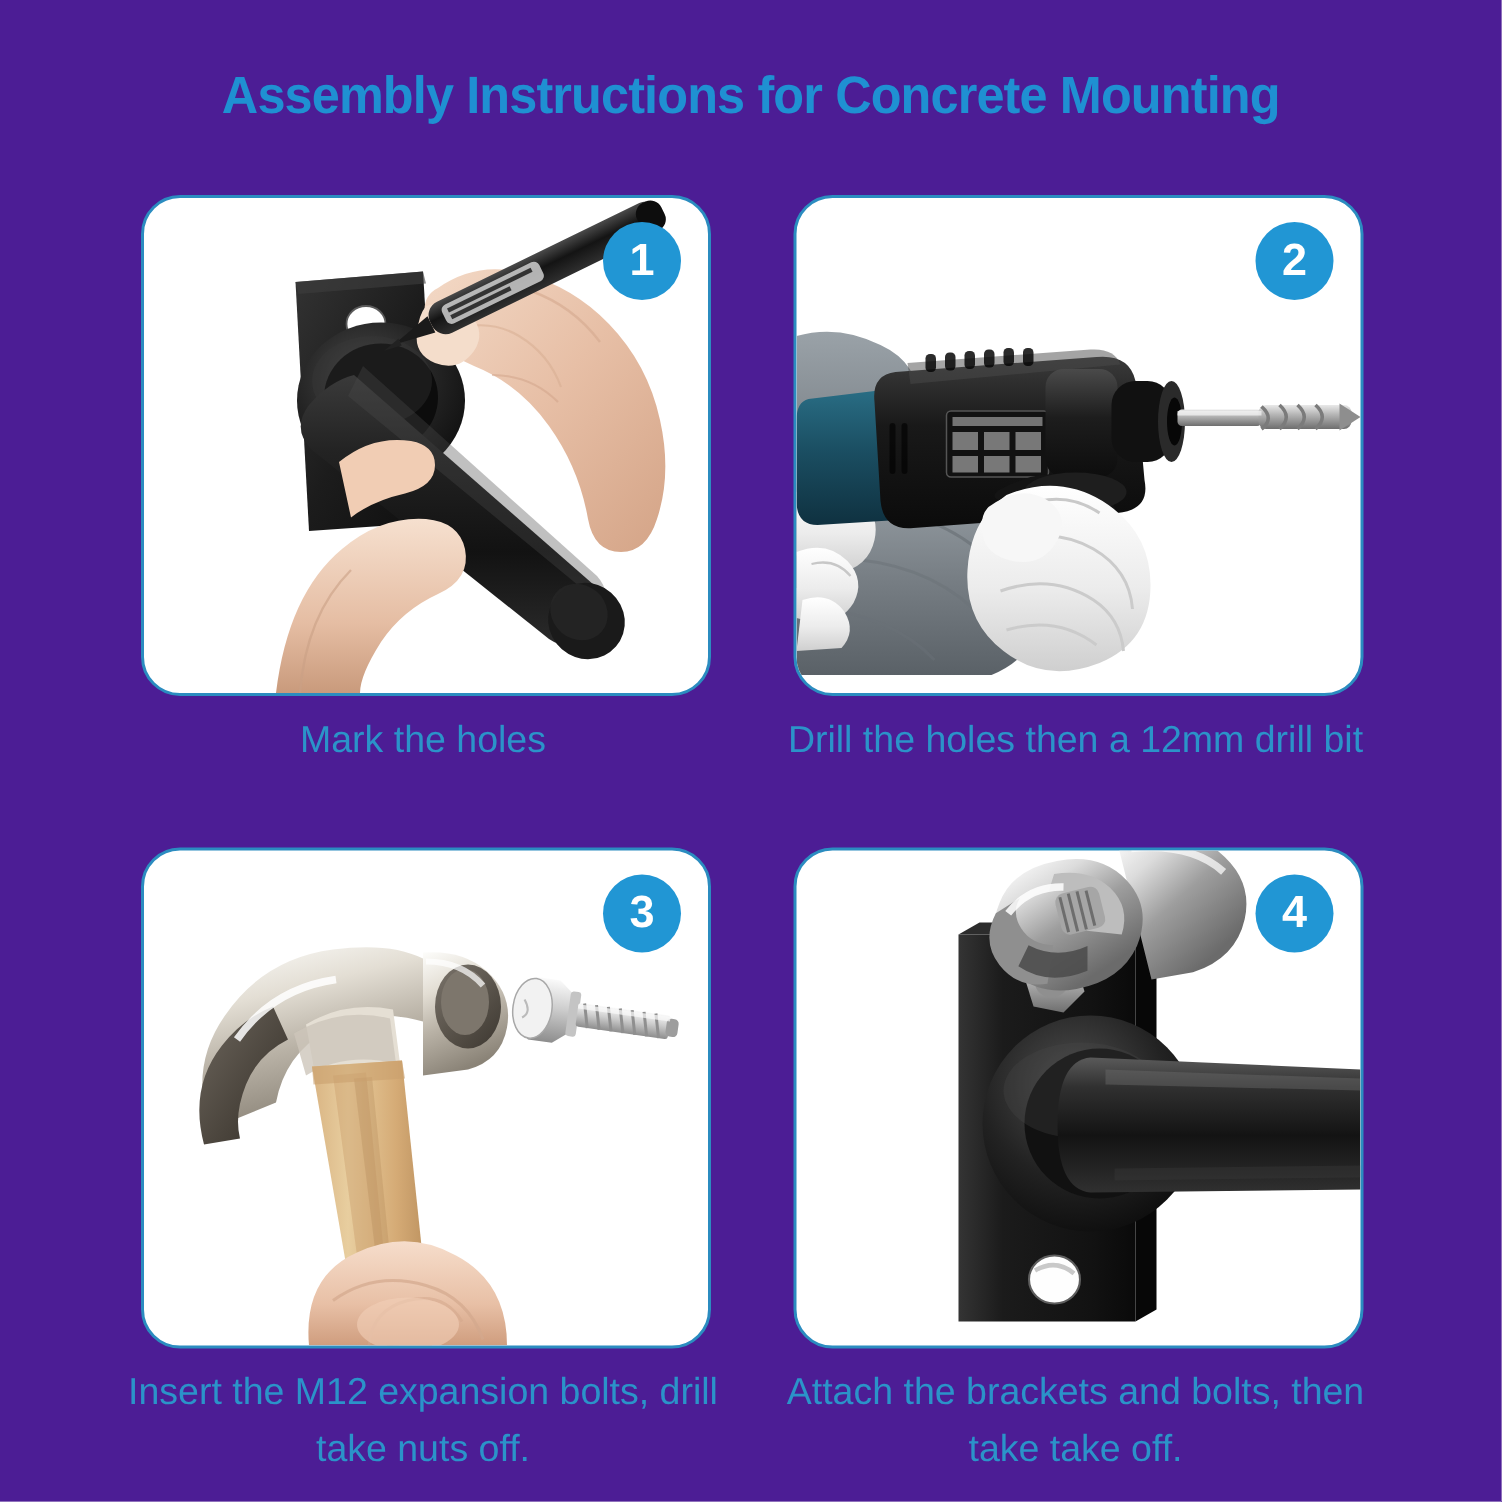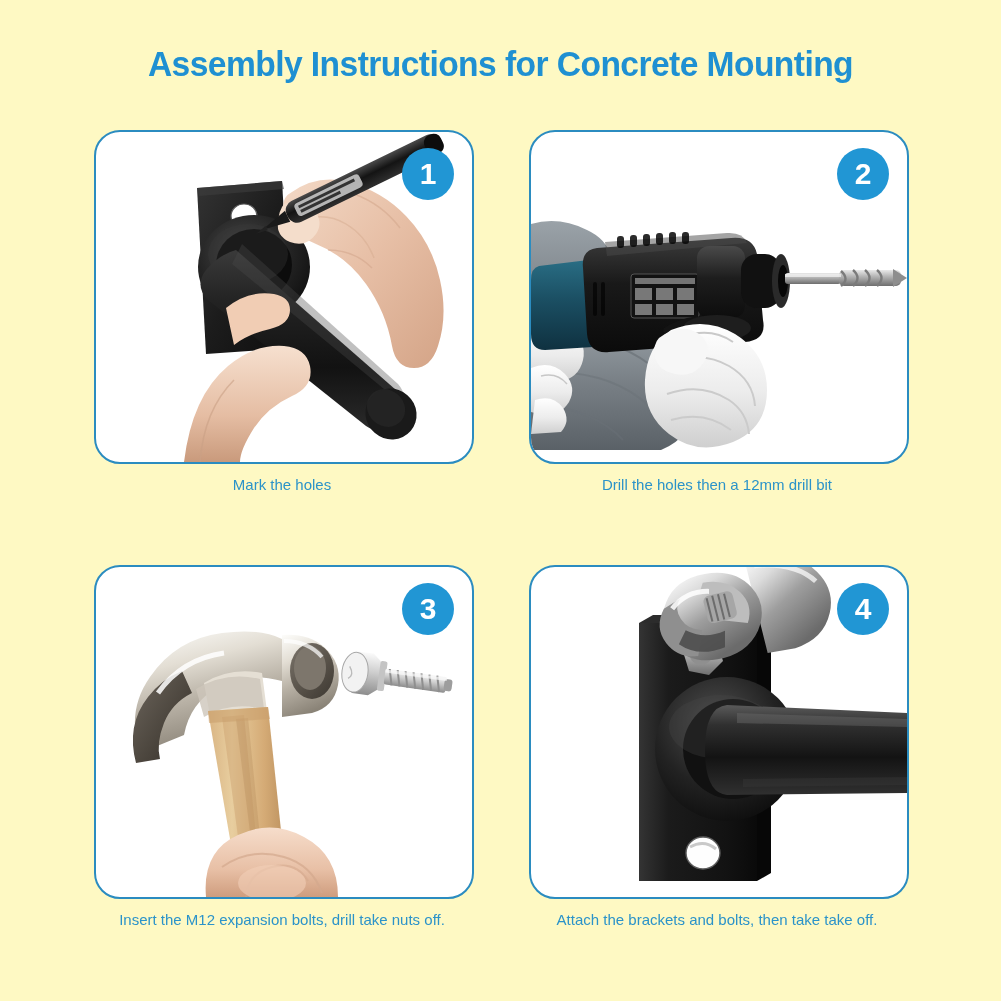--- a/index.html
+++ b/index.html
@@ -1,21 +1,21 @@
 <!DOCTYPE html>
 <html><head>
 <meta charset="utf-8">
 <style>
   html,body{margin:0;padding:0;}
   body{
     width:1001px;height:1001px;background:#ffffff;
     font-family:"Liberation Sans","DejaVu Sans",sans-serif;
     overflow:hidden;
   }
-  .page{position:relative;width:1001px;height:1001px;background:#fef9c3;}
+  .page{position:relative;width:1001px;height:1001px;background:#4c1d95;}
 
   
   .title{
     position:absolute;left:0;top:44px;width:1001px;
     text-align:center;
     font-size:35px;font-weight:bold;
     letter-spacing:-0.6px;
     color:#1f90d2;
     white-space:nowrap;
     transform:scaleX(0.96);
@@ -48,21 +48,21 @@
     font-size:30px;font-weight:bold;
     display:flex;align-items:center;justify-content:center;
     line-height:1;
     z-index:40;
   }
 
   .caption{
     position:absolute;left:-10px;top:344px;width:396px;
     text-align:center;
     color:#2b93c9;
-    font-size:15px;
+    font-size:25px;
     line-height:1.52;
     font-weight:400;
   }
 
   .scene{position:absolute;left:0;top:0;width:376px;height:330px;}
   .scene svg{display:block;width:376px;height:330px;}
 </style>
 </head>
 <body>
 

